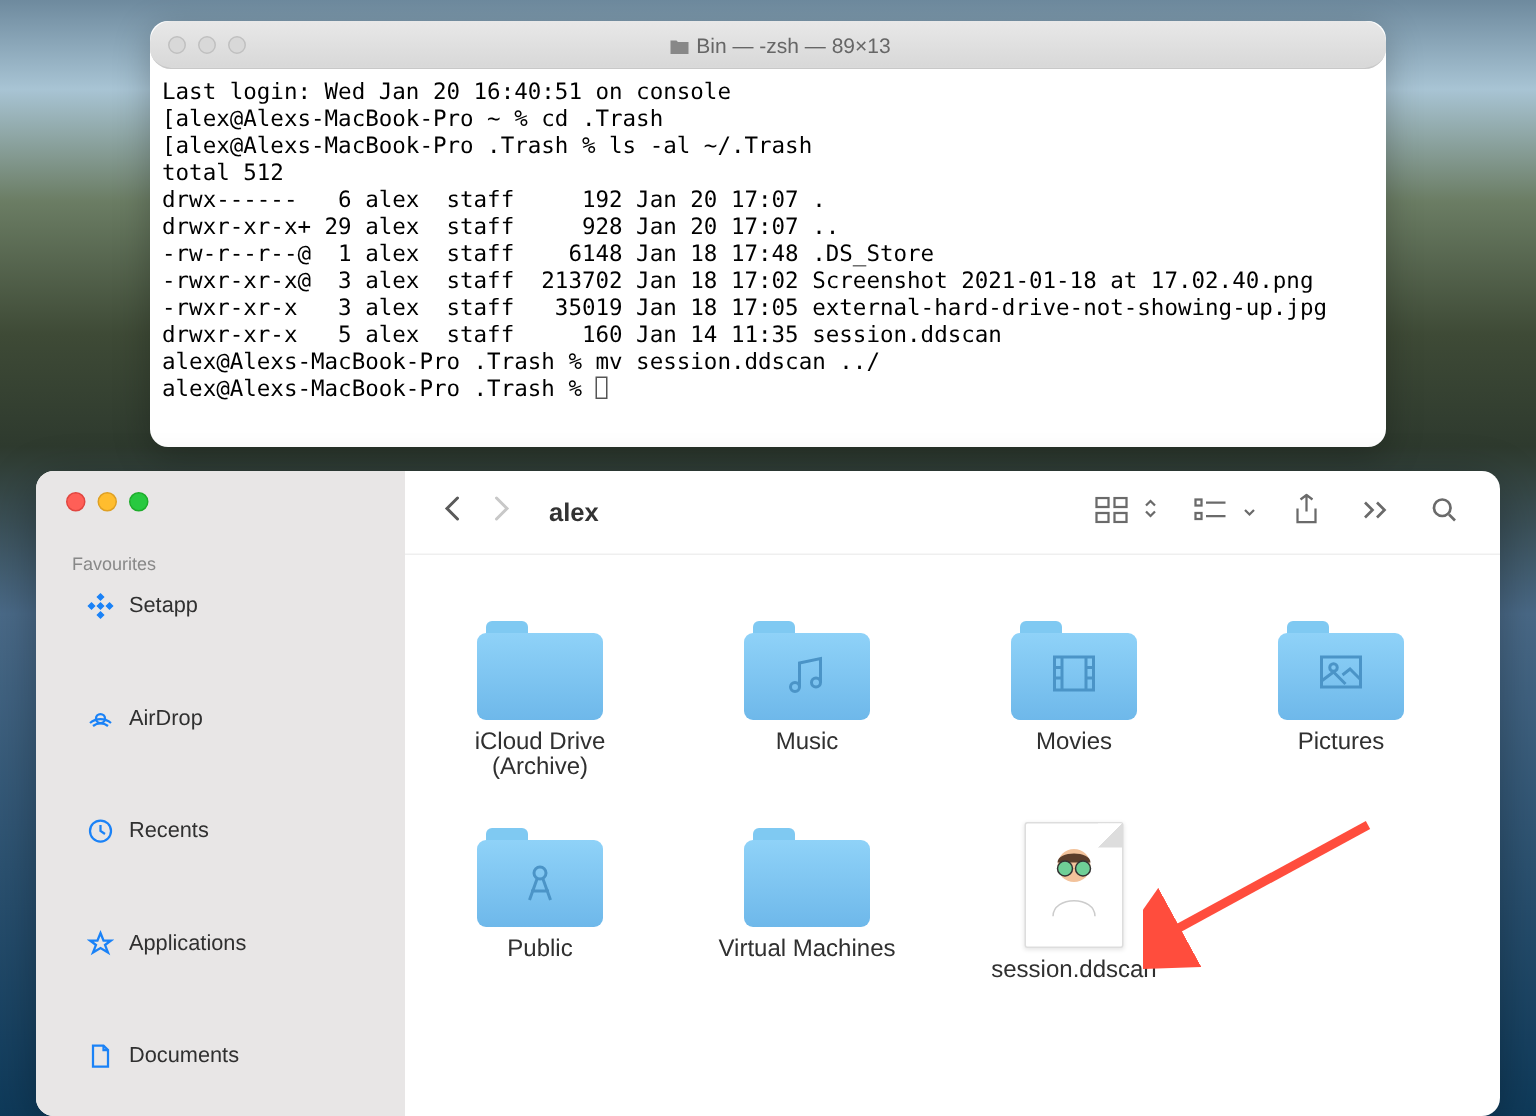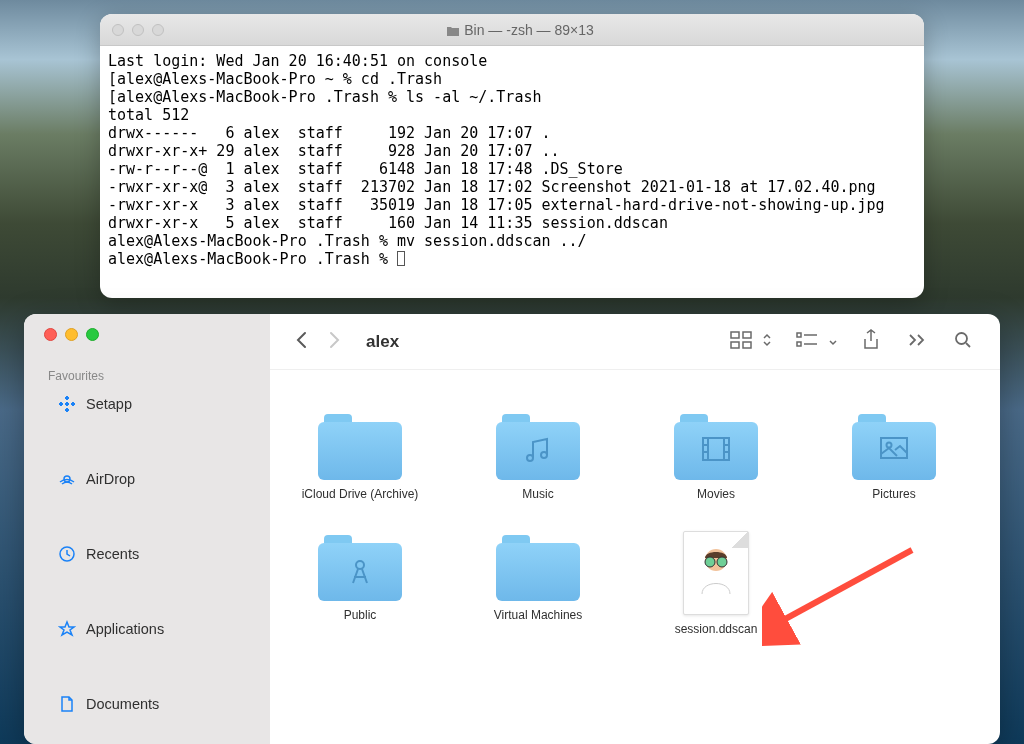--- a/index.html
+++ b/index.html
@@ -12,21 +12,21 @@
 
   
   .terminal {
     position:absolute; top:14px; left:100px; width:824px; height:284px;
     background:#fff; border-radius:12px;
     box-shadow: 0 6px 24px rgba(0,0,0,.25);
     overflow:hidden;
   }
   .t-titlebar {
     height:32px; display:flex; align-items:center; padding:0 12px;
-    background:linear-gradient(#e8e8e8,#d8d8d8); border-bottom:1px solid #c8c8c8;
+    background:linear-gradient(#e8e8e8,#d8d8d8); border-bottom:1px solid #c8c8c8;border-radius:14px;
   }
   .t-lights { display:flex; gap:8px; }
   .light { width:12px; height:12px; border-radius:50%; background:#d8d8d8; border:1px solid #c0c0c0; }
   .t-title { flex:1; text-align:center; font-size:14px; color:#666; margin-right:36px;}
   .t-title svg { vertical-align:-2px; margin-right:4px; }
   .t-body {
     padding:6px 8px;
     font-family: Menlo, Consolas, monospace; font-size:15px; line-height:18px; color:#000;
     white-space: pre;
   }
@@ -68,21 +68,21 @@
   }
   .nav-btn { color:#a0a0a0; font-size:24px; background:none; border:none; cursor:pointer;}
   .f-location { font-size:17px; font-weight:600; color:#333; margin-left:4px;}
   .f-spacer { flex:1; }
   .tb-group { display:flex; align-items:center; gap:6px; color:#6a6a6a;}
   .tb-ic { background:none; border:none; cursor:pointer; padding:4px;}
 
   .f-content { flex:1; position:relative; padding:40px 24px 0; }
   .icon-grid { display:flex; flex-wrap:wrap; gap:28px 46px; }
   .g-item { width:132px; display:flex; flex-direction:column; align-items:center; text-align:center; gap:6px; cursor:pointer;}
-  .g-label { font-size:12px; color:#303030; line-height:17px;}
+  .g-label { font-size:16px; color:#303030; line-height:17px;}
 
   
   .folder-ic { width:84px; height:70px; position:relative;}
   .folder-ic .tab { position:absolute; top:4px; left:6px; width:28px; height:10px; background:#7fc9f2; border-radius:4px 4px 0 0;}
   .folder-ic .body { position:absolute; top:12px; left:0; right:0; bottom:0; background:linear-gradient(#8fd2f8,#6eb8ea); border-radius:6px;}
   .folder-ic .glyph { position:absolute; top:26px; left:0; right:0; text-align:center;}
   .folder-ic .glyph svg { stroke:#4b94c7; }
 
   
   .file-ic { width:66px; height:84px; position:relative; background:#fff; border:1px solid #ddd; border-radius:2px;

